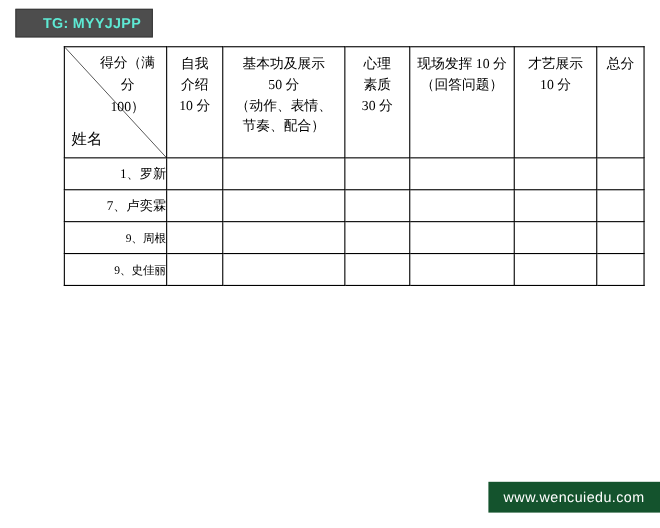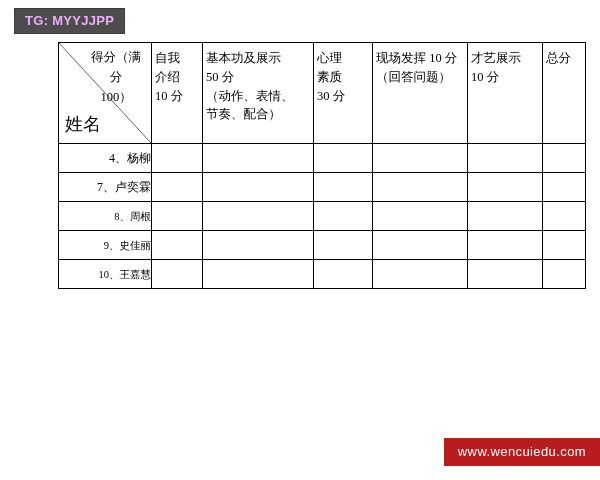--- a/index.html
+++ b/index.html
@@ -13,35 +13,35 @@
     font-family: "Liberation Serif", serif;
     position: relative;
     overflow: hidden;
   }
 
   #tg-badge {
     position: absolute;
     top: 8px;
     left: 14px;
     background: #4d4d4d;
-    color: #f0abfc;
+    color: #5eead4;
     font-family: "Liberation Sans", sans-serif;
     font-size: 13px;
     font-weight: bold;
-    padding: 4px 10px 5px 10px;
+    padding: 4px 10px 5px 24px;
     letter-spacing: 0.3px;
     border: 1px solid #3a3a3a;
     z-index: 5;
   }
 
   #watermark {
     position: absolute;
     right: 0px;
     bottom: 14px;
-    background: #b91c1c;
+    background: #14532d;
     color: #ffffff;
     font-family: "Liberation Sans", sans-serif;
     font-size: 13px;
     padding: 6px 14px 7px 14px;
     letter-spacing: 0.4px;
     z-index: 5;
   }
 
   #sheet {
     position: absolute;
@@ -59,20 +59,21 @@
     border: 1px solid #000000;
     padding: 0;
     vertical-align: middle;
     font-size: 12px;
     line-height: 1.5;
   }
 
   
   tr.header-row td {
     vertical-align: top;
+    text-align: center;
     padding: 6px 3px 8px 3px;
     font-size: 12.5px;
   }
   tr.header-row td.corner-cell {
     position: relative;
     height: 100px;
     padding: 0;
     vertical-align: top;
     text-align: left;
   }
@@ -94,21 +95,21 @@
     top: 4px;
     width: 62px;
     text-align: center;
     font-size: 12.5px;
     line-height: 1.6;
   }
   .corner-bottom {
     position: absolute;
     left: 6px;
     bottom: 5px;
-    font-size: 18px;
+    font-size: 14px;
   }
   .hdr-lines span {
     display: block;
   }
 
   
   tr.name-row td {
     height: 28px;
   }
   td.name-cell {
@@ -174,58 +175,49 @@
 
         <td class="hdr-lines" style="width: 68px;">
           <span>才艺展示</span>
           <span>10 分</span>
         </td>
 
         <td class="hdr-lines" style="width: 36px;">
           <span>总分</span>
         </td>
       </tr>
-        <tr class="name-row">
-          <td class="name-cell"><span>4、杨柳</span></td>
+    <tr class="name-row">
+          <td class="name-cell"><span>1、罗新</span></td>
           <td class="blank-cell"></td>
           <td class="blank-cell"></td>
           <td class="blank-cell"></td>
           <td class="blank-cell"></td>
           <td class="blank-cell"></td>
           <td class="blank-cell"></td>
         </tr>
         <tr class="name-row">
           <td class="name-cell"><span>7、卢奕霖</span></td>
           <td class="blank-cell"></td>
           <td class="blank-cell"></td>
           <td class="blank-cell"></td>
           <td class="blank-cell"></td>
           <td class="blank-cell"></td>
           <td class="blank-cell"></td>
         </tr>
         <tr class="name-row">
-          <td class="name-cell"><span class="small-name">8、周根</span></td>
+          <td class="name-cell"><span class="small-name">9、周根</span></td>
           <td class="blank-cell"></td>
           <td class="blank-cell"></td>
           <td class="blank-cell"></td>
           <td class="blank-cell"></td>
           <td class="blank-cell"></td>
           <td class="blank-cell"></td>
         </tr>
         <tr class="name-row">
           <td class="name-cell"><span class="small-name">9、史佳丽</span></td>
-          <td class="blank-cell"></td>
-          <td class="blank-cell"></td>
-          <td class="blank-cell"></td>
-          <td class="blank-cell"></td>
-          <td class="blank-cell"></td>
-          <td class="blank-cell"></td>
-        </tr>
-        <tr class="name-row">
-          <td class="name-cell"><span class="small-name">10、王嘉慧</span></td>
           <td class="blank-cell"></td>
           <td class="blank-cell"></td>
           <td class="blank-cell"></td>
           <td class="blank-cell"></td>
           <td class="blank-cell"></td>
           <td class="blank-cell"></td>
         </tr>
       </tbody>
   </table>
 </div>

